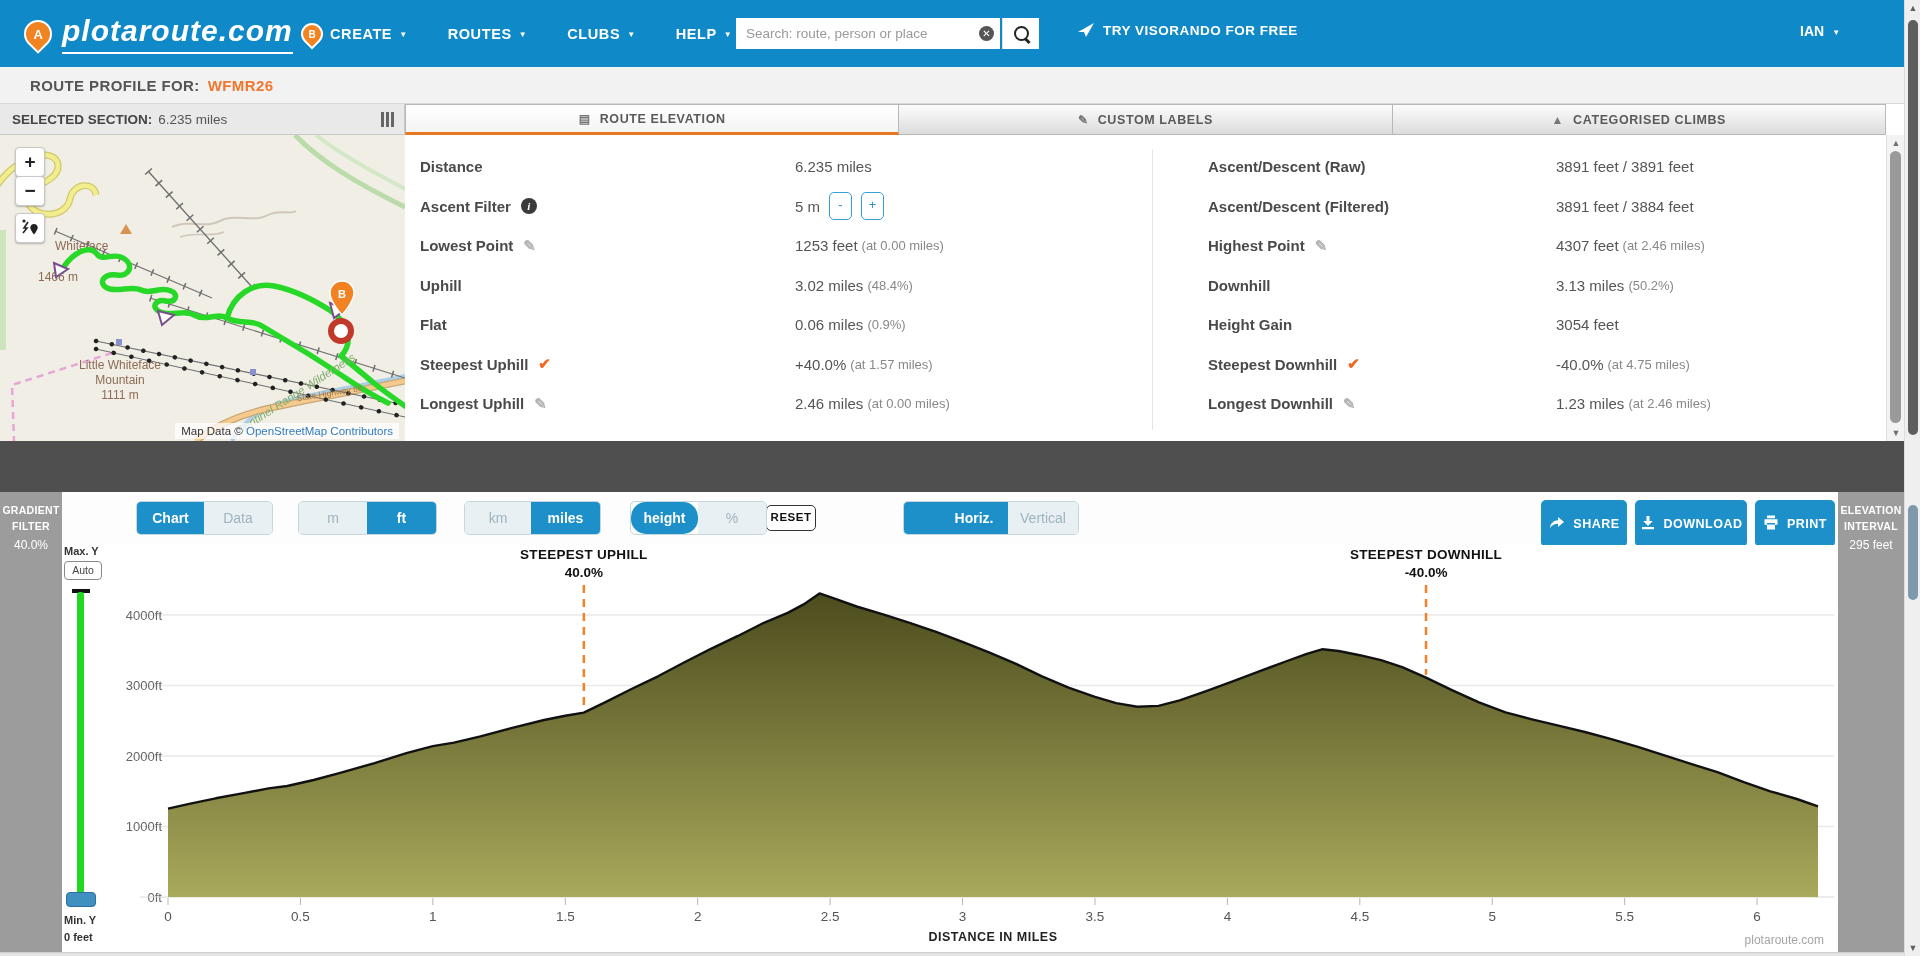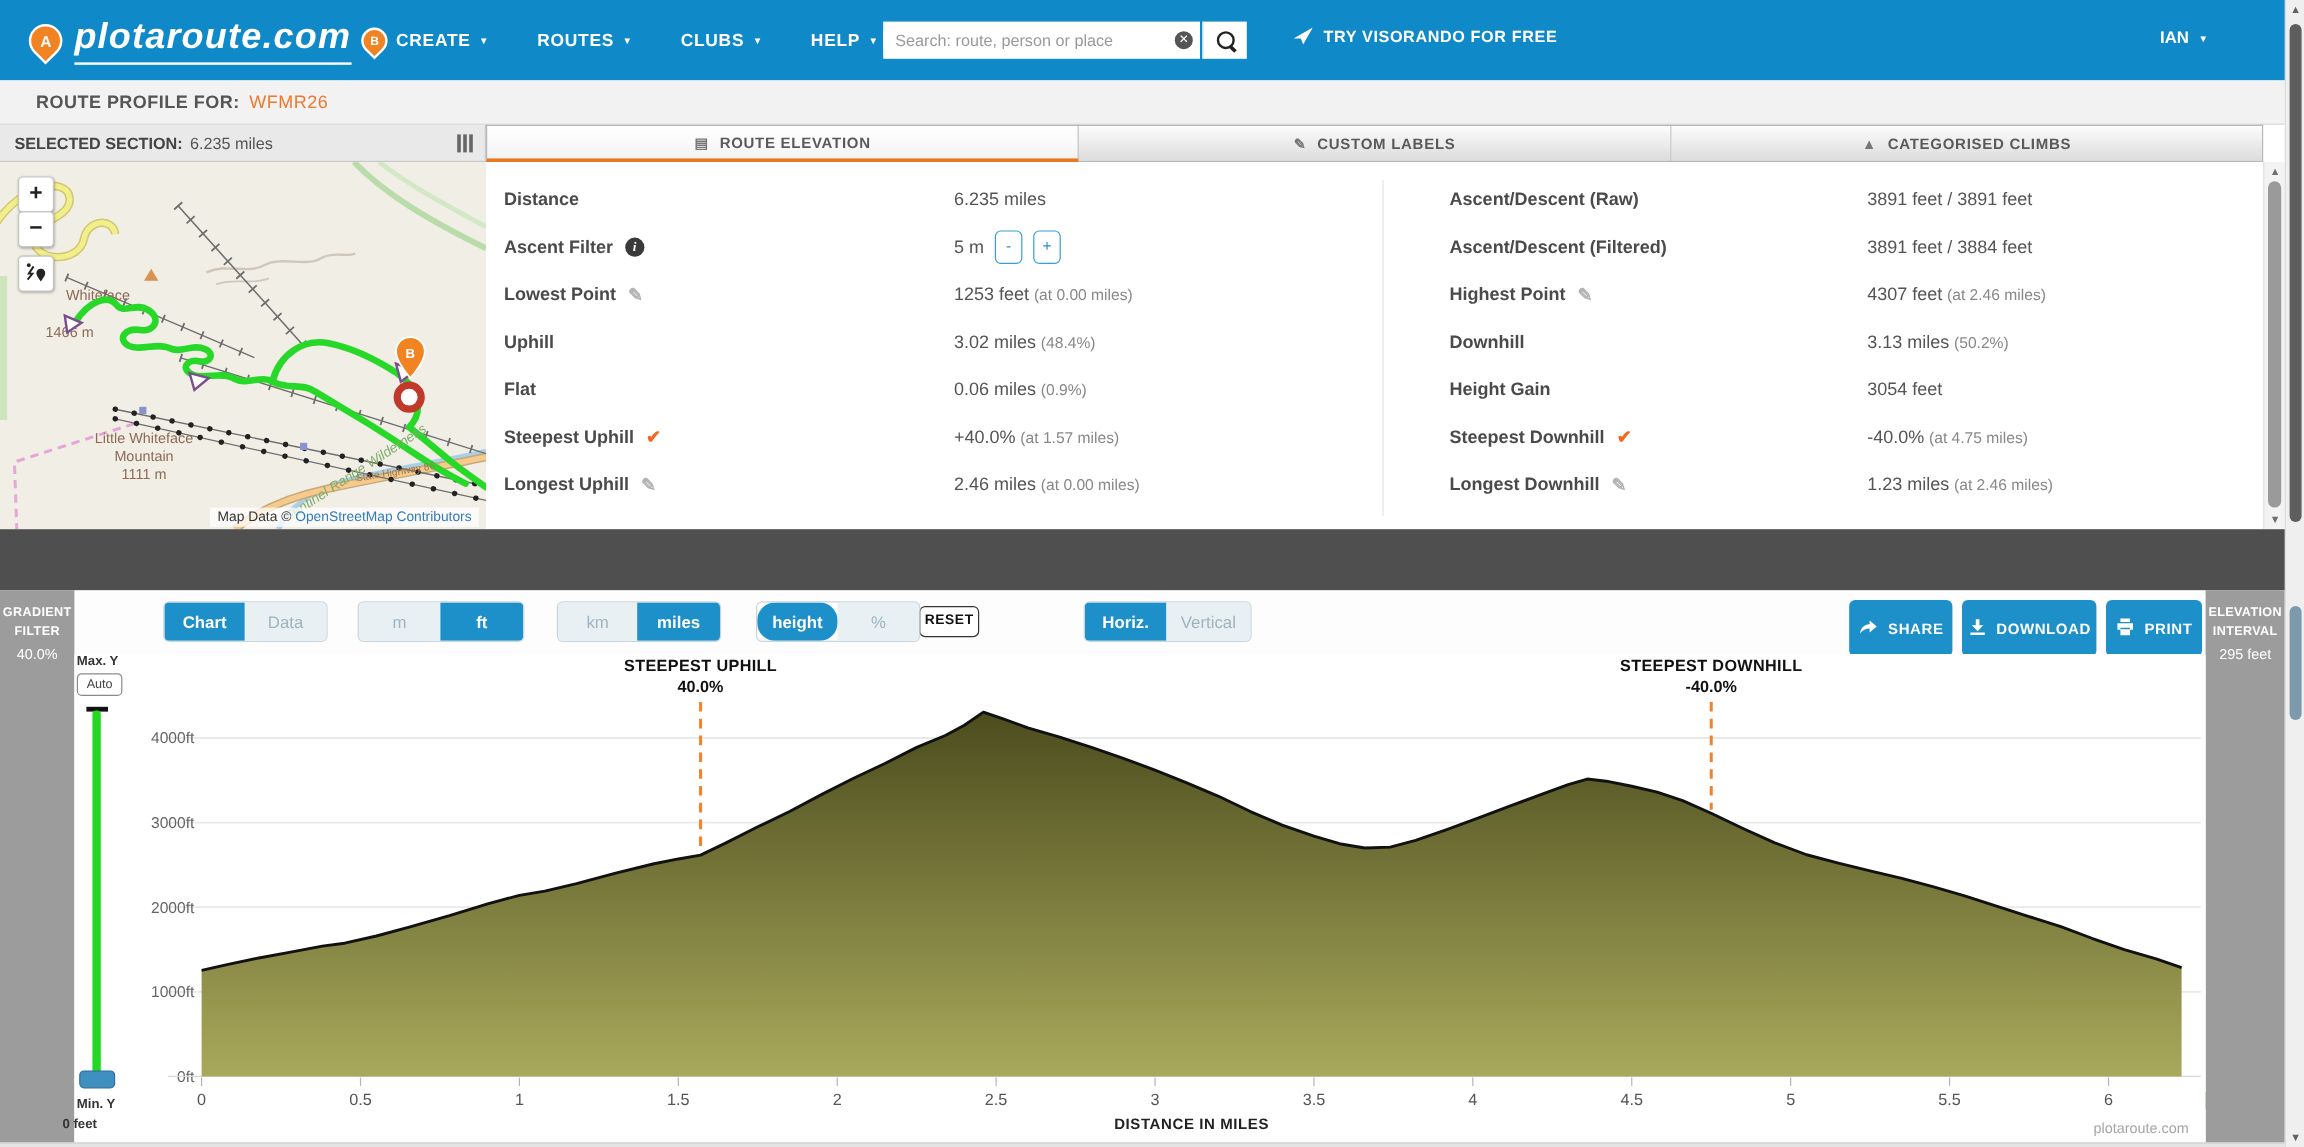--- a/index.html
+++ b/index.html
@@ -21,21 +21,21 @@
   #search-input::placeholder{color:#999;}
   #search-clear{width:15px;height:15px;border-radius:50%;background:#555;color:#fff;font-size:10px;line-height:15px;text-align:center;margin-right:6px;cursor:pointer;}
   #search-btn{left:1002px;top:18px;width:36px;height:31px;background:#fff;border-left:1px solid #ddd;display:flex;align-items:center;justify-content:center;cursor:pointer;}
   .mag{width:11px;height:11px;border:2.5px solid #222;border-radius:50%;position:relative;}
   .mag::after{content:"";position:absolute;width:2.5px;height:6px;background:#222;left:10px;top:10px;transform:rotate(-45deg);}
   #promo{left:1078px;top:23px;display:flex;align-items:center;gap:9px;color:#fff;font-weight:bold;font-size:13.5px;letter-spacing:.5px;cursor:pointer;}
   #user-menu{left:1800px;top:23px;display:flex;align-items:center;gap:8px;color:#fff;font-weight:bold;font-size:14px;cursor:pointer;}
   
   #route-strip{left:0;top:67px;width:1920px;height:37px;background:#f2f2f2;border-bottom:1px solid #d9d9d9;display:flex;align-items:center;padding-left:30px;box-sizing:border-box;}
   #route-strip .lbl{color:#555;font-weight:bold;font-size:15px;letter-spacing:.4px;}
-  #route-strip .val{color:#f0772e;font-weight:normal;font-size:15px;margin-left:8px;letter-spacing:.4px;}
+  #route-strip .val{color:#f0772e;font-weight:bold;font-size:15px;margin-left:8px;letter-spacing:.4px;}
   #sel-section{left:0;top:104px;width:405px;height:31px;background:#e9e9e9;border-bottom:1px solid #c9c9c9;border-right:1px solid #c9c9c9;display:flex;align-items:center;padding:0 10px 0 12px;box-sizing:border-box;}
   #sel-section .lbl{color:#444;font-weight:bold;font-size:13.5px;}
   #sel-section .val{color:#555;font-size:13.5px;margin-left:6px;}
   #drag-grip{margin-left:auto;display:flex;gap:2px;cursor:pointer;}
   #drag-grip i{width:3px;height:15px;background:#666;display:block;}
   
   #tabs{left:405px;top:104px;width:1481px;height:31px;display:flex;}
   .tab{flex:1;display:flex;align-items:center;justify-content:center;gap:9px;background:linear-gradient(#fcfcfc,#dcdcdc);border:1px solid #b8b8b8;border-left:none;color:#5a5a5a;font-weight:bold;font-size:12.5px;letter-spacing:.6px;box-sizing:border-box;cursor:pointer;}
   .tab:first-child{border-left:1px solid #b8b8b8;}
   .tab.active{background:linear-gradient(#ffffff,#f4f4f4);border-bottom:3px solid #e87722;}
@@ -79,21 +79,21 @@
   #elev-panel{left:1838px;top:492px;width:66px;height:464px;}
   .sp-title{font-weight:bold;font-size:10.5px;letter-spacing:.3px;line-height:16px;margin-top:10px;}
   .sp-val{font-size:12px;margin-top:4px;}
   .vslider-handle{position:absolute;background:#3f8fc0;border:1px solid #2d6f99;border-radius:4px;cursor:grab;}
   
   #chart-wrap{left:62px;top:545px;width:1776px;height:407px;background:#fff;}
   #maxy{left:64px;top:545px;width:60px;}
   #maxy .lab{font-size:11px;font-weight:bold;color:#333;}
   #auto-btn{margin-top:4px;width:36px;height:17px;border:1px solid #8a8a8a;border-radius:4px;background:#fff;color:#444;font-size:10.5px;text-align:center;line-height:16px;cursor:pointer;}
   #miny-label{left:64px;top:914px;font-size:11px;font-weight:bold;color:#333;}
-  #miny-value{left:52px;top:931px;font-size:11px;font-weight:bold;color:#333;}
+  #miny-value{left:64px;top:931px;font-size:11px;font-weight:bold;color:#333;}
   #bottom-strip{left:0;top:952px;width:1920px;height:4px;background:#e4e4e4;border-top:1px solid #cfcfcf;}
   
   #page-scroll{left:1904px;top:0;width:16px;height:956px;background:#efefef;border-left:1px solid #ddd;}
   #page-scroll .arr{position:absolute;left:0;width:16px;text-align:center;color:#606060;font-size:9px;}
   #page-thumb1{position:absolute;left:3px;top:20px;width:10px;height:415px;background:#5e5e5e;border-radius:5px;}
   #page-thumb2{position:absolute;left:3px;top:505px;width:10px;height:95px;background:#7e99ac;border-radius:5px;}
   
   #map{left:0;top:135px;width:405px;height:306px;overflow:hidden;background:#f1eee6;}
   .map-btn{position:absolute;width:28px;height:28px;background:#fff;border:1px solid #c7c7c7;border-radius:4px;box-shadow:0 1px 2px rgba(0,0,0,.25);display:flex;align-items:center;justify-content:center;font-size:19px;font-weight:bold;color:#222;cursor:pointer;}
   #attribution{position:absolute;right:6px;bottom:2px;background:rgba(255,255,255,.75);font-size:11.5px;color:#333;padding:2px 6px;}
@@ -417,21 +417,21 @@
       </div>
       <div class="tgl-group" style="left: 402px;">
         <div class="tgl" style="width: 66px;">km</div>
         <div class="tgl on" style="width: 69px;">miles</div>
       </div>
       <div class="tgl-group" style="left: 568px;">
         <div class="tgl on" style="width: 67px; border-radius: 15px;">height</div>
         <div class="tgl" style="width: 68px;">%</div>
       </div>
       <div class="tgl-group" style="left: 841px;">
-        <div class="tgl on" style="width: 68px;">Horiz.</div>
+        <div class="tgl on" style="width: 68px; padding-left: 36px;">Horiz.</div>
         <div class="tgl" style="width: 70px;">Vertical</div>
       </div>
       <div class="action-btn" style="left: 1479px; width: 86px;">
         <span><svg width="17" height="15" viewBox="0 0 17 15">
             <path d="M10,2 L10,5.2 C4.5,5.4 2.3,9.5 2,13 C4.2,10 6.7,8.9 10,8.8 L10,12 L16,7 Z" fill="#fff"></path>
           </svg></span>
         <span>SHARE</span>
       </div>
       <div class="action-btn" style="left: 1573px; width: 112px;">
         <span><svg width="16" height="15" viewBox="0 0 16 15">

